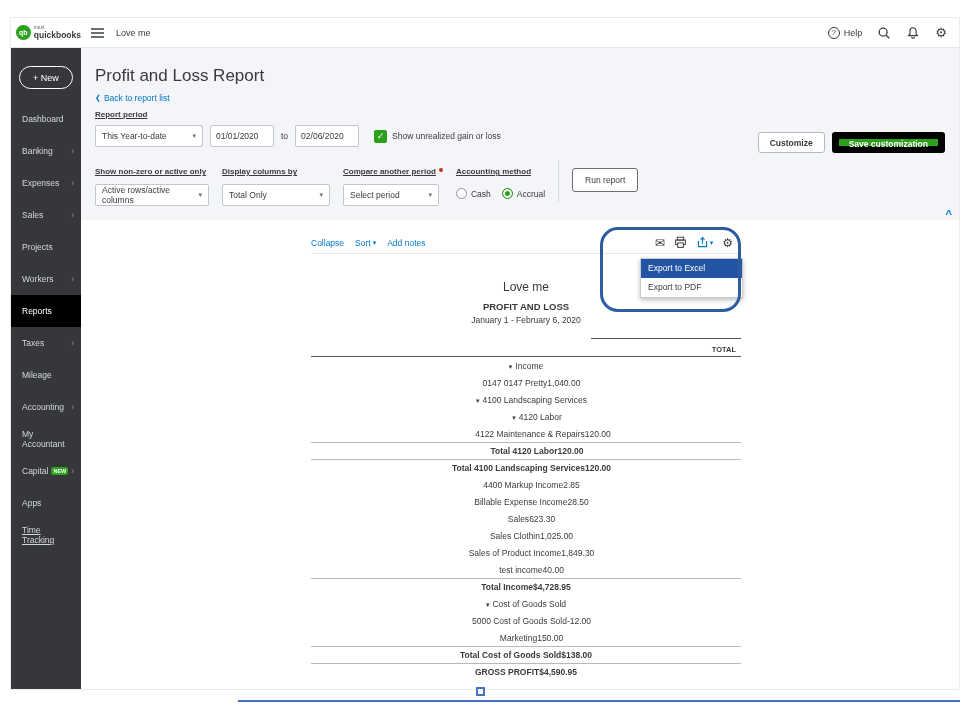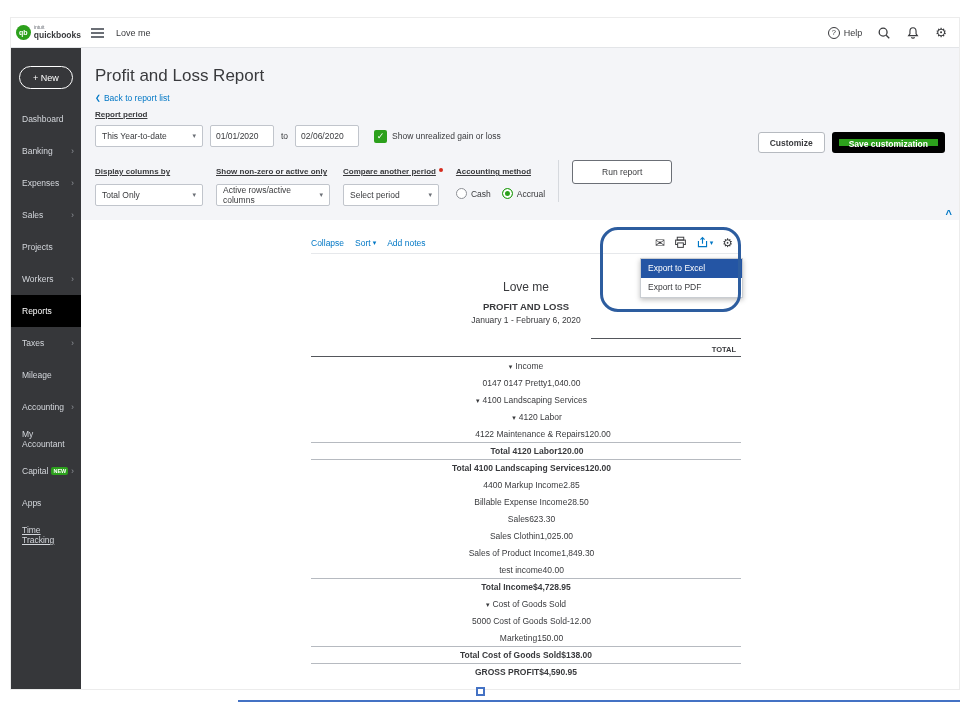--- a/index.html
+++ b/index.html
@@ -54,21 +54,21 @@
   .cb-label{font-size:8.5px;}
   .frow2{display:flex;align-items:flex-start;gap:13px;margin-top:13px;}
   .fgroup .select{margin-top:6px;}
   .red-mark{display:inline-block;width:4px;height:4px;background:#d52b1e;border-radius:50%;margin-left:3px;vertical-align:2px;}
   .radio-row{display:flex;align-items:center;gap:11px;margin-top:10px;}
   .radio-wrap{display:flex;align-items:center;gap:4px;cursor:pointer;}
   .radio{width:11px;height:11px;border:1px solid #8d9096;border-radius:50%;background:#fff;}
   .radio.sel{border:1px solid #2ca01c;background:#2ca01c;box-shadow:inset 0 0 0 2px #fff;}
   .rad-label{font-size:8.5px;}
   .vdivider{width:1px;height:42px;background:#d6d9de;}
-  .run-btn{height:24px;margin-top:0;padding:0 29px;background:#fff;border:1px solid #6b6f76;border-radius:3px;font-size:8.5px;cursor:pointer;font-family:inherit;color:#393a3d;}
+  .run-btn{height:24px;margin-top:8px;padding:0 12px;background:#fff;border:1px solid #6b6f76;border-radius:3px;font-size:8.5px;cursor:pointer;font-family:inherit;color:#393a3d;}
   .customize-row{position:absolute;right:14px;top:84px;display:flex;gap:7px;}
   .customize-btn{height:21px;padding:0 11px;background:#fff;border:1px solid #b6bac0;border-radius:3px;font-size:8.5px;font-weight:bold;cursor:pointer;font-family:inherit;color:#393a3d;}
   .save-btn{height:21px;padding:0 10px;background:#2ca01c;border:7px solid #000000;border-radius:3px;font-size:8.5px;font-weight:bold;color:#fff;cursor:pointer;font-family:inherit;}
   .collapse-filters{position:absolute;right:7px;bottom:0px;color:#0077c5;font-size:11px;font-weight:bold;cursor:pointer;}
   
   .report-panel{position:absolute;top:172px;left:0;right:0;bottom:0;background:#fff;overflow:hidden;}
   .report-container{position:absolute;left:230px;top:12px;width:430px;}
   .rtoolbar{display:flex;align-items:center;height:22px;border-bottom:1px solid #e6e8eb;}
   .rlinks{display:flex;align-items:center;gap:11px;}
   .rlink{color:#0077c5;font-size:8.5px;cursor:pointer;display:flex;align-items:center;gap:2px;}
@@ -217,30 +217,30 @@
           <span class="to-label">to</span>
           <input class="date-input" readonly="" value="02/06/2020" style="">
           <span class="checkbox-wrap">
             <span class="checkbox">✓</span>
             <span class="cb-label">Show unrealized gain or loss</span>
           </span>
         </div>
 
         <div class="frow2">
           <div class="fgroup">
+            <span class="ulabel">Show non-zero or active only</span>
+            <div class="select w-rows">
+              <span>Active rows/active columns</span>
+              <span class="caret">▾</span>
+            </div>
+          </div>
+          <div class="fgroup">
             <span class="ulabel">Display columns by</span>
             <div class="select w-cols">
               <span>Total Only</span>
-              <span class="caret">▾</span>
-            </div>
-          </div>
-          <div class="fgroup">
-            <span class="ulabel">Show non-zero or active only</span>
-            <div class="select w-rows">
-              <span>Active rows/active columns</span>
               <span class="caret">▾</span>
             </div>
           </div>
           <div class="fgroup">
             <span class="ulabel">Compare another period</span><span class="red-mark"></span>
             <div class="select w-compare">
               <span>Select period</span>
               <span class="caret">▾</span>
             </div>
           </div>

